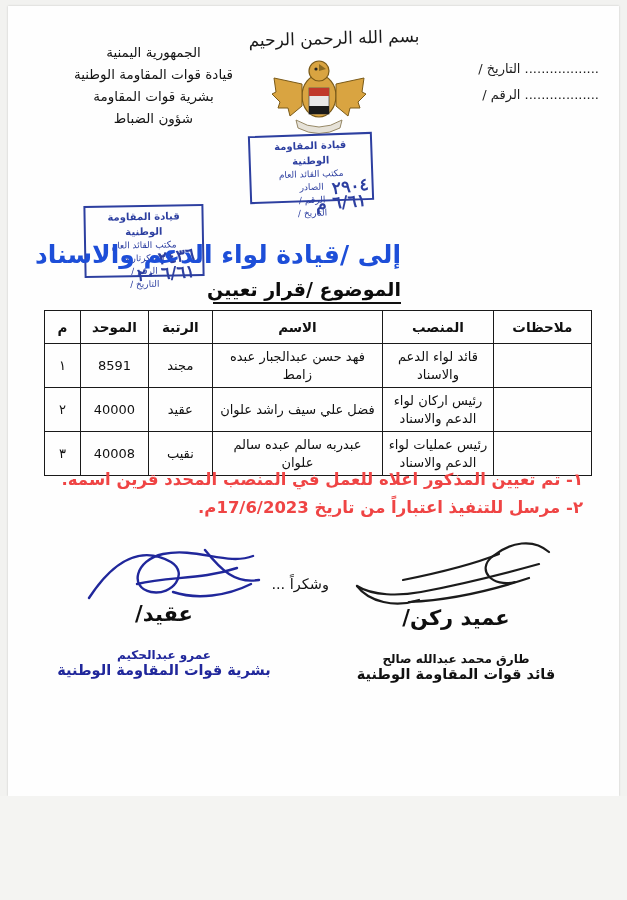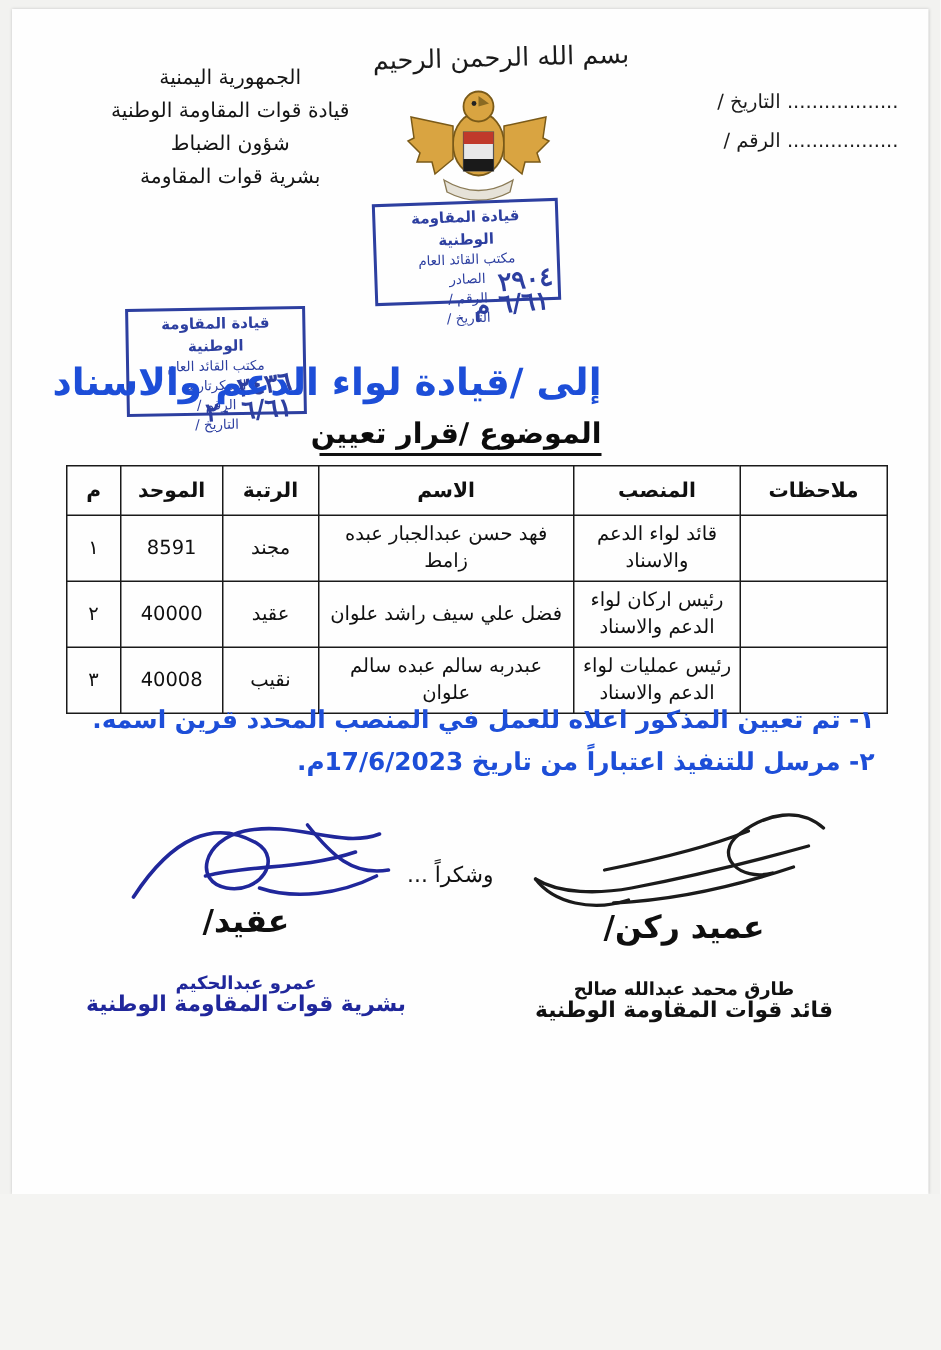--- a/index.html
+++ b/index.html
@@ -171,21 +171,21 @@
   .col-name  { width: 196px; margin-left: 15px; }
   .col-pos   { width: 118px; font-size: 12px; }
   .col-notes { width: 100px; }
 
   
   .clauses {
     position: absolute;
     right: 36px; top: 460px;
     width: 546px;
     direction: rtl;
-    color: #1d4ed8;
+    color: #ef4444;
   }
   .clause {
     font-size: 16.5px;
     font-weight: bold;
     line-height: 1.7;
     white-space: nowrap;
     text-align: right;
   }
 
   
@@ -239,22 +239,22 @@
         <path d="M53 20 L60 25 L53 27 Z" fill="#8a6a22"></path>
         <circle cx="50" cy="25" r="1.6" fill="#222"></circle>
 
         <path d="M30 76 Q53 90 76 76 L74 84 Q53 95 32 84 Z" fill="#e6e2d8" stroke="#8a7a55" stroke-width="0.9"></path>
       </svg>
     </div>
 
     <div class="header-block">
       <div>الجمهورية اليمنية</div>
       <div>قيادة قوات المقاومة الوطنية</div>
+      <div>بشرية قوات المقاومة</div>
       <div>شؤون الضباط</div>
-      <div>بشرية قوات المقاومة</div>
     </div>
 
     <div class="date-lines">
       <div>
         <span class="dots">..................</span>
         <span>التاريخ /</span>
       </div>
       <div>
         <span class="dots">..................</span>
         <span>الرقم /</span>

